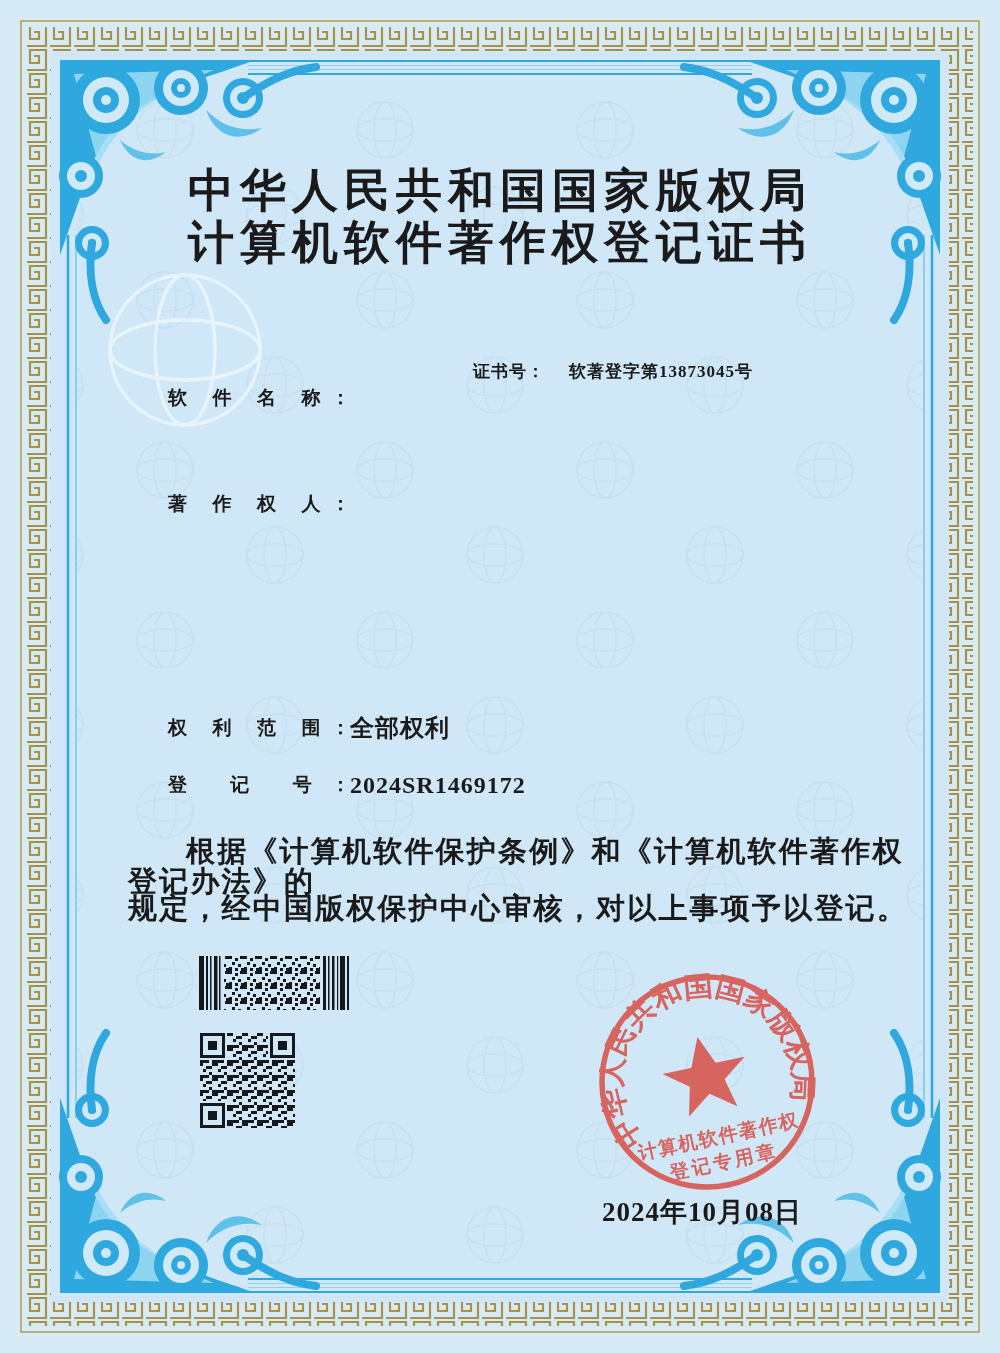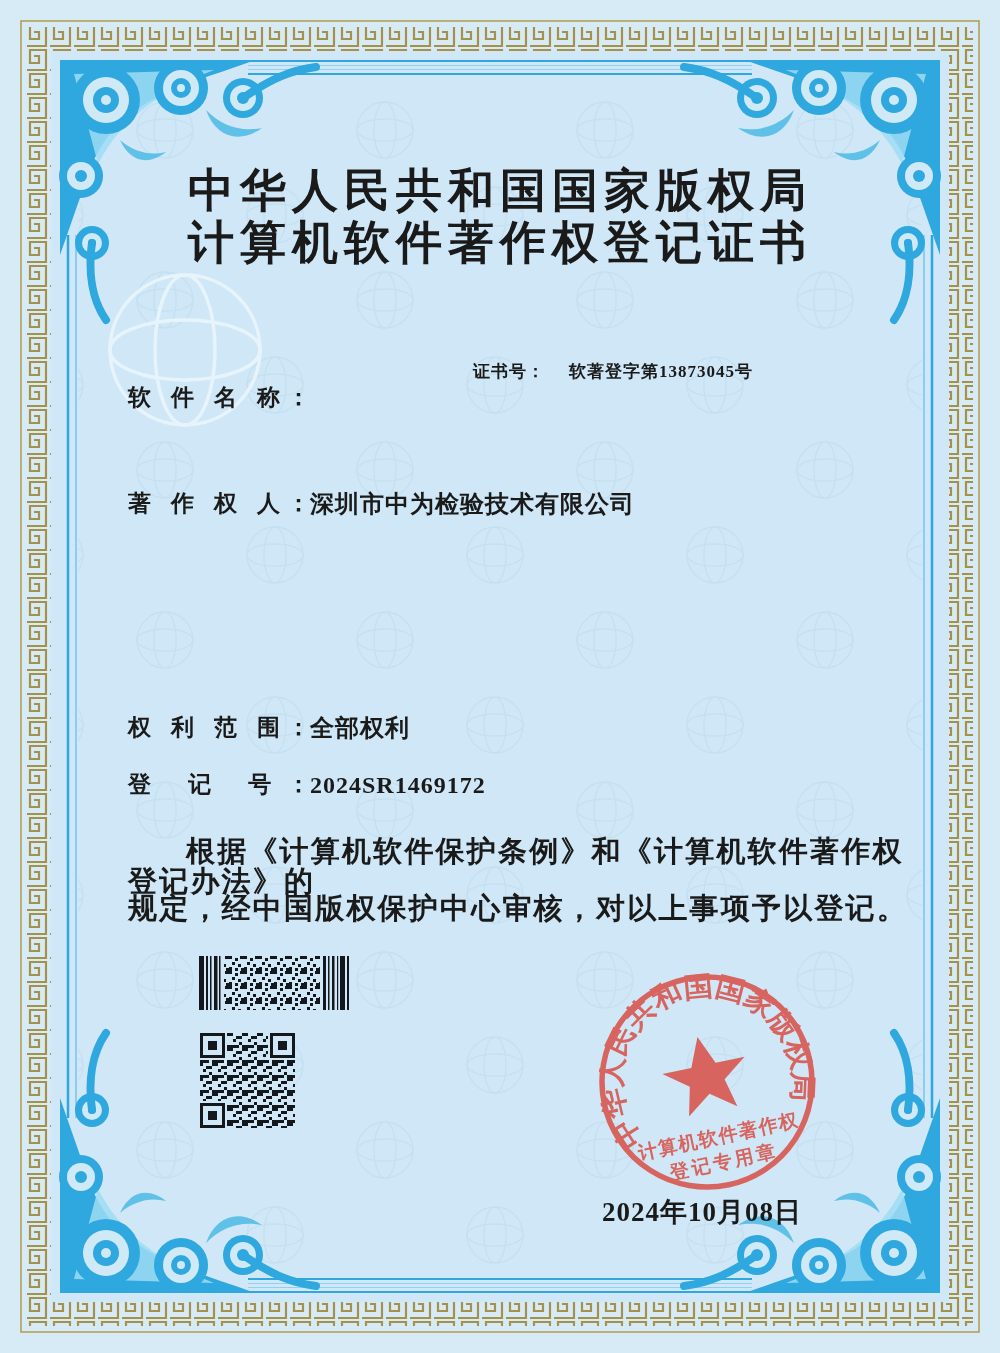--- a/index.html
+++ b/index.html
@@ -14,22 +14,22 @@
   .page{position:absolute;inset:0;width:848px;height:1353px;}
   .deco{position:absolute;left:0;top:0;z-index:0;}
   .layer{position:absolute;z-index:2;}
   .title{left:0;width:1000px;text-align:center;font-weight:bold;
     font-size:46px;letter-spacing:6px;white-space:nowrap;}
   .t1{top:160px;}
   .t2{top:212px;}
   .certno{top:315px;right:95px;font-size:17px;font-weight:bold;letter-spacing:1px;margin-top:45px;}
   .certno .lbl{margin-right:24px;}
   .field{left:128px;display:flex;align-items:flex-start;}
-  .flabel{width:182px;flex:none;font-size:23px;font-weight:bold;
-    text-align:justify;text-align-last:justify;line-height:30px;}
+  .flabel{width:182px;flex:none;font-size:19px;font-weight:bold;
+    text-align:justify;text-align-last:justify;line-height:30px;margin-left:40px;}
   .fvalue{margin-left:0;font-size:24px;font-weight:bold;line-height:30px;letter-spacing:1px;}
   .fvalue .l2{display:block;margin-top:7px;}
   .para{left:128px;width:784px;font-size:29px;font-weight:bold;letter-spacing:2.2px;line-height:30px;}
   .p1{top:836px;text-indent:2em;}
   .p2{top:893px;}
   .barcode{left:199px;top:956px;width:152px;height:54px;}
   .qrcode{left:200px;top:1033px;width:95px;height:95px;}
   .seal{left:590px;top:965px;width:234px;height:234px;opacity:.88;}
   .date{left:602px;top:1194px;font-size:27px;font-weight:bold;letter-spacing:1px;}
 </style>
@@ -131,21 +131,20 @@
   <div class="layer certno">
     <span class="lbl">证书号：</span><span>软著登字第13873045号</span>
   </div>
 
   <div class="layer field" style="top:383px">
     <span class="flabel">软 件 名 称：</span>
   </div>
 
   <div class="layer field" style="top:489px">
     <span class="flabel">著 作 权 人：</span>
-    <span class="fvalue">深圳市中为检验技术有限公司</span>
   </div>
 
 
   <div class="layer field" style="top:713px">
     <span class="flabel">权 利 范 围：</span>
     <span class="fvalue">全部权利</span>
   </div>
 
   <div class="layer field" style="top:770px">
     <span class="flabel">登 记 号：</span>

